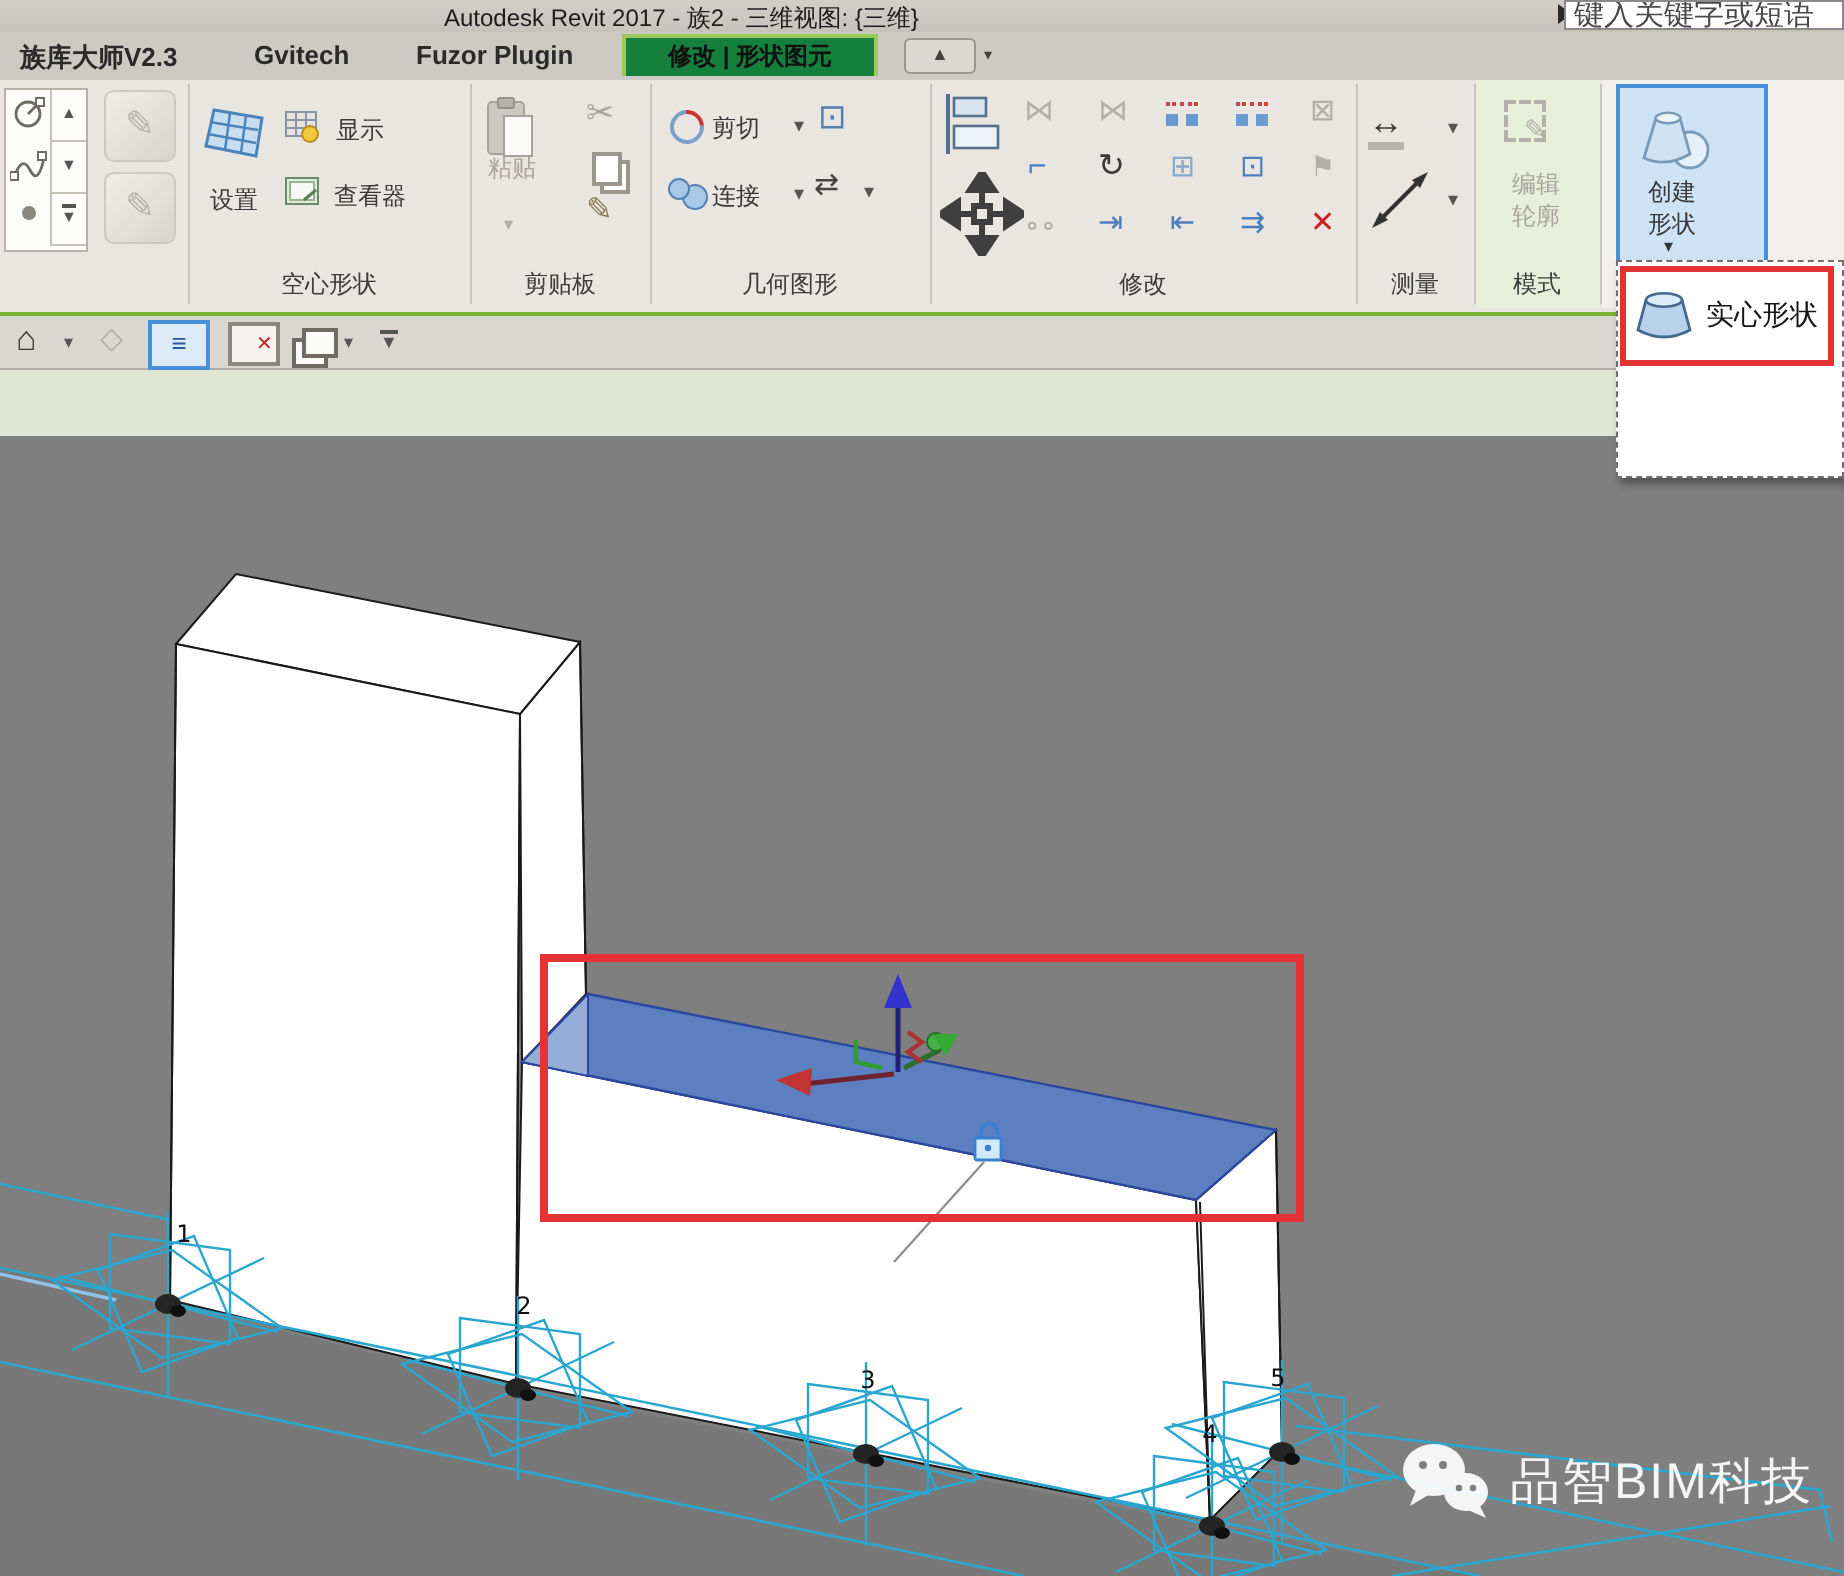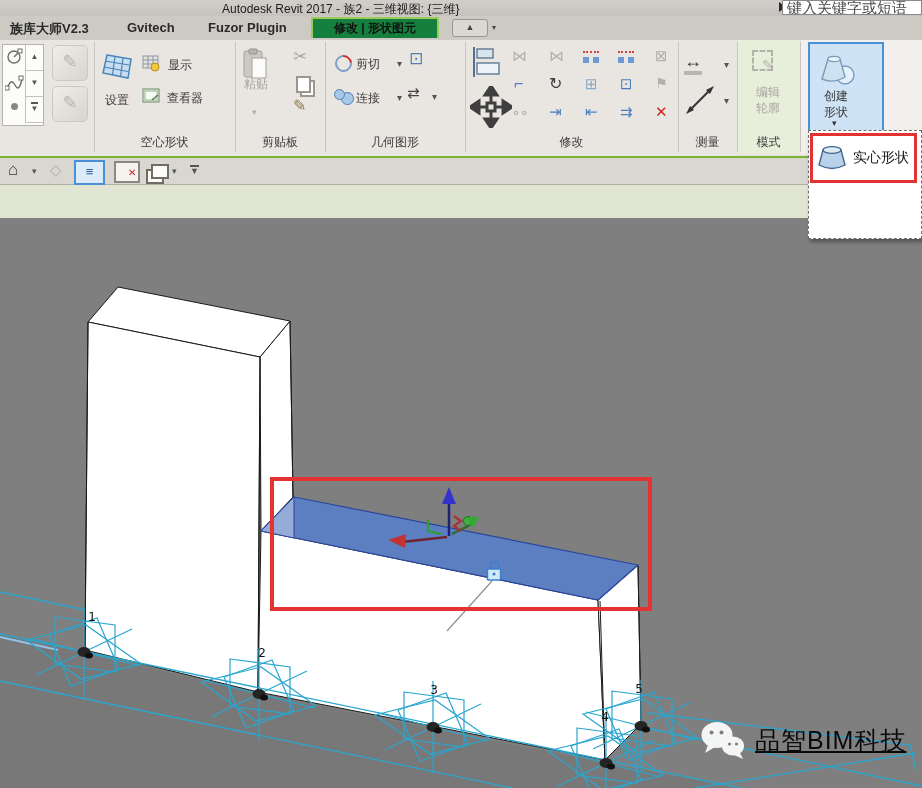--- a/index.html
+++ b/index.html
@@ -57,21 +57,21 @@
   
   .cfbtn{left:808px;top:2px;width:52px;height:86px;background:#cfe3f6;border:2px solid #4a90d9;text-align:center;padding-left:20px;}
   .dsbtn{left:864px;top:2px;width:56px;height:86px;text-align:center;}
   .menu{left:808px;top:130px;width:112px;height:107px;background:#fff;border:1px dashed #6f6f6f;
         box-shadow:2px 3px 4px rgba(0,0,0,.35);}
   .mitem{left:0;width:112px;height:52px;}
   .mlabel{left:44px;top:18px;font-size:14px;color:#161616;white-space:nowrap;}
   .redbox-menu{left:810px;top:133px;width:101px;height:44px;border:3px solid #e23232;}
   
   .wm{left:700px;top:720px;display:flex;align-items:center;gap:9px;opacity:.92;}
-  .wmtext{font-size:25px;color:#000000;letter-spacing:1px;white-space:nowrap;text-decoration:underline;}
+  .wmtext{font-size:25px;color:#ffffff;letter-spacing:1px;white-space:nowrap;}
 </style>
 </head>
 <body>
 
 <div id="app">
 
   <div class="ab titlebar">
     <span class="ab title">Autodesk Revit 2017 -    族2 - 三维视图: {三维}</span>
     <span class="ab searchtri"></span>
     <div class="ab search">键入关键字或短语</div>

